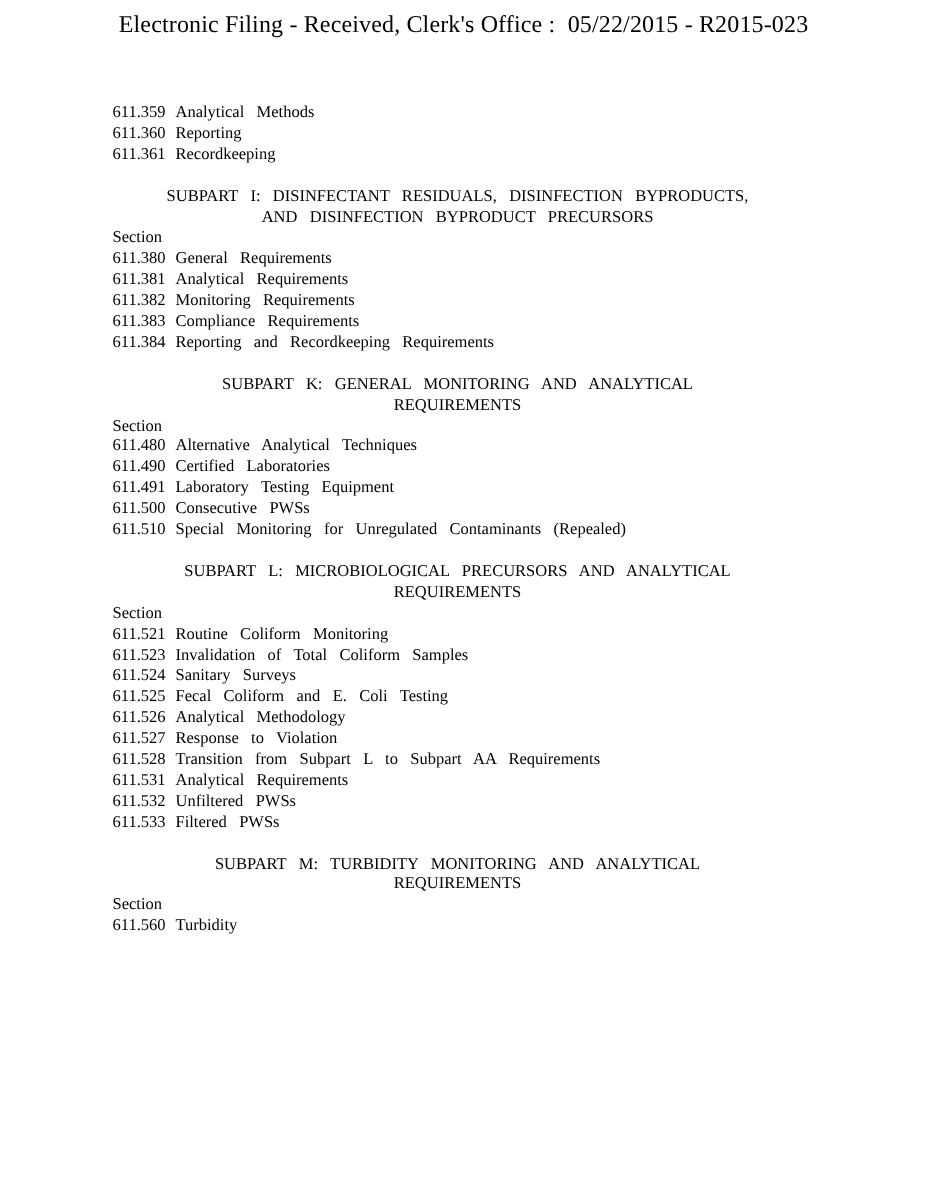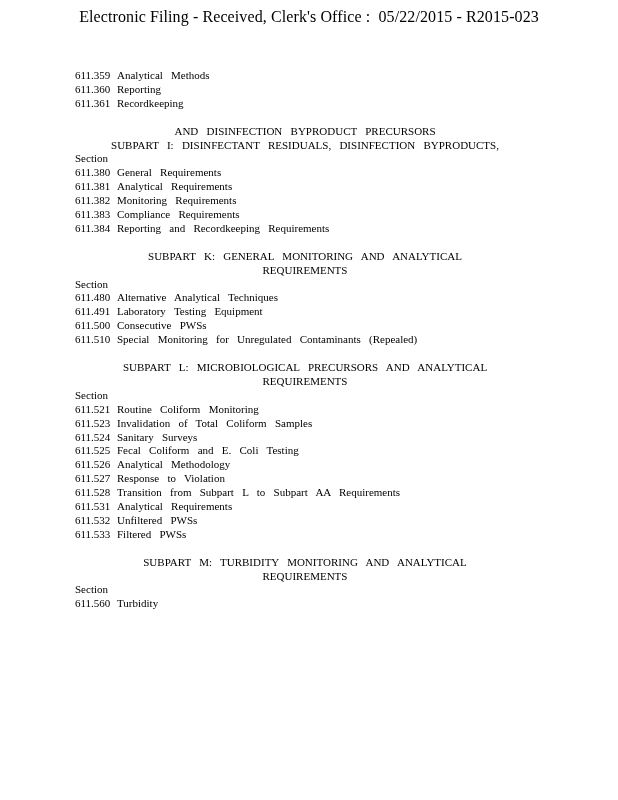--- a/index.html
+++ b/index.html
@@ -62,22 +62,22 @@
     <div id="intro-items">
   <div class="row"><span class="num">611.359</span><span class="title">Analytical Methods</span></div>
 
   <div class="row"><span class="num">611.360</span><span class="title">Reporting</span></div>
 
   <div class="row"><span class="num">611.361</span><span class="title">Recordkeeping</span></div>
 </div>
     <div id="subpart-list">
   <div class="subpart">
     <div class="subpart-heading">
+            <div>SUBPART I: DISINFECTANT RESIDUALS, DISINFECTION BYPRODUCTS,</div>
             <div>AND DISINFECTION BYPRODUCT PRECURSORS</div>
-            <div>SUBPART I: DISINFECTANT RESIDUALS, DISINFECTION BYPRODUCTS,</div>
           </div>
     <div class="row section-label">Section</div>
     <div class="subpart-items">
   <div class="row"><span class="num">611.380</span><span class="title">General Requirements</span></div>
 
   <div class="row"><span class="num">611.381</span><span class="title">Analytical Requirements</span></div>
 
   <div class="row"><span class="num">611.382</span><span class="title">Monitoring Requirements</span></div>
 
   <div class="row"><span class="num">611.383</span><span class="title">Compliance Requirements</span></div>
@@ -89,20 +89,21 @@
 
   <div class="subpart">
     <div class="subpart-heading">
             <div>SUBPART K: GENERAL MONITORING AND ANALYTICAL</div>
             <div>REQUIREMENTS</div>
           </div>
     <div class="row section-label">Section</div>
     <div class="subpart-items">
   <div class="row"><span class="num">611.480</span><span class="title">Alternative Analytical Techniques</span></div>
 
+  <div class="row"><span class="num">611.490</span><span class="title">Certified Laboratories</span></div>
 
   <div class="row"><span class="num">611.491</span><span class="title">Laboratory Testing Equipment</span></div>
 
   <div class="row"><span class="num">611.500</span><span class="title">Consecutive PWSs</span></div>
 
   <div class="row"><span class="num">611.510</span><span class="title">Special Monitoring for Unregulated Contaminants (Repealed)</span></div>
 </div>
   </div>
 
   <div class="subpart">

